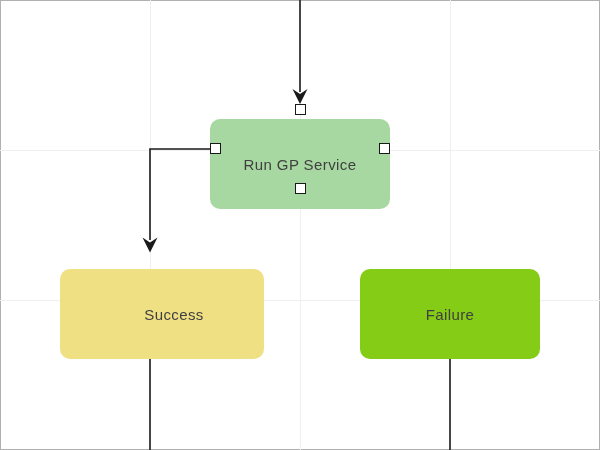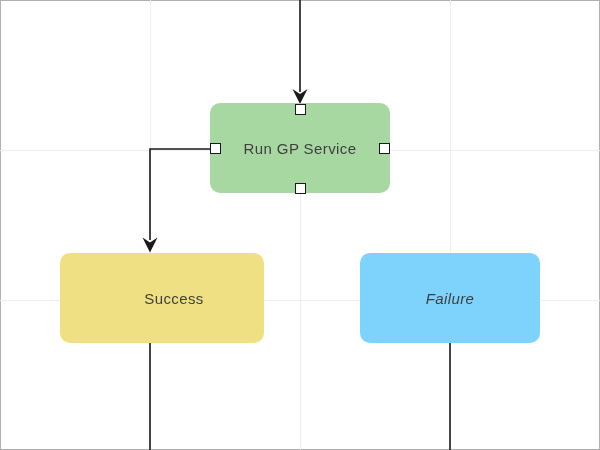--- a/index.html
+++ b/index.html
@@ -39,20 +39,21 @@
     width: 180px;
     height: 90px;
     border-radius: 10px;
     display: flex;
     align-items: center;
     justify-content: center;
     font-size: 15px;
     letter-spacing: 0.4px;
     color: #3f3f3f;
     cursor: default;
+    margin-top: 16px;
   }
   .node-run-gp { left: 210px; top: 103px; }
   .node-success { left: 60px; top: 253px; }
   .node-failure { left: 360px; top: 253px; }
   .port {
     position: absolute;
     width: 11px;
     height: 11px;
     box-sizing: border-box;
     background: #ffffff;
@@ -94,21 +95,21 @@
   </svg>
 
   <div class="node node-run-gp" style="background-color: rgb(168, 216, 162);">
     <span class="node-label">Run GP Service</span>
   </div>
 
   <div class="node node-success" style="background-color: rgb(240, 224, 132); padding-left: 24px;">
     <span class="node-label">Success</span>
   </div>
 
-  <div class="node node-failure" style="background-color: #7dd3fc; font-style: italic;">
+  <div class="node node-failure" style="background-color: #84cc16;">
     <span class="node-label">Failure</span>
   </div>
 
   <div class="port port-top"></div>
   <div class="port port-bottom"></div>
   <div class="port port-left"></div>
   <div class="port port-right"></div>
 
 </div>
 

